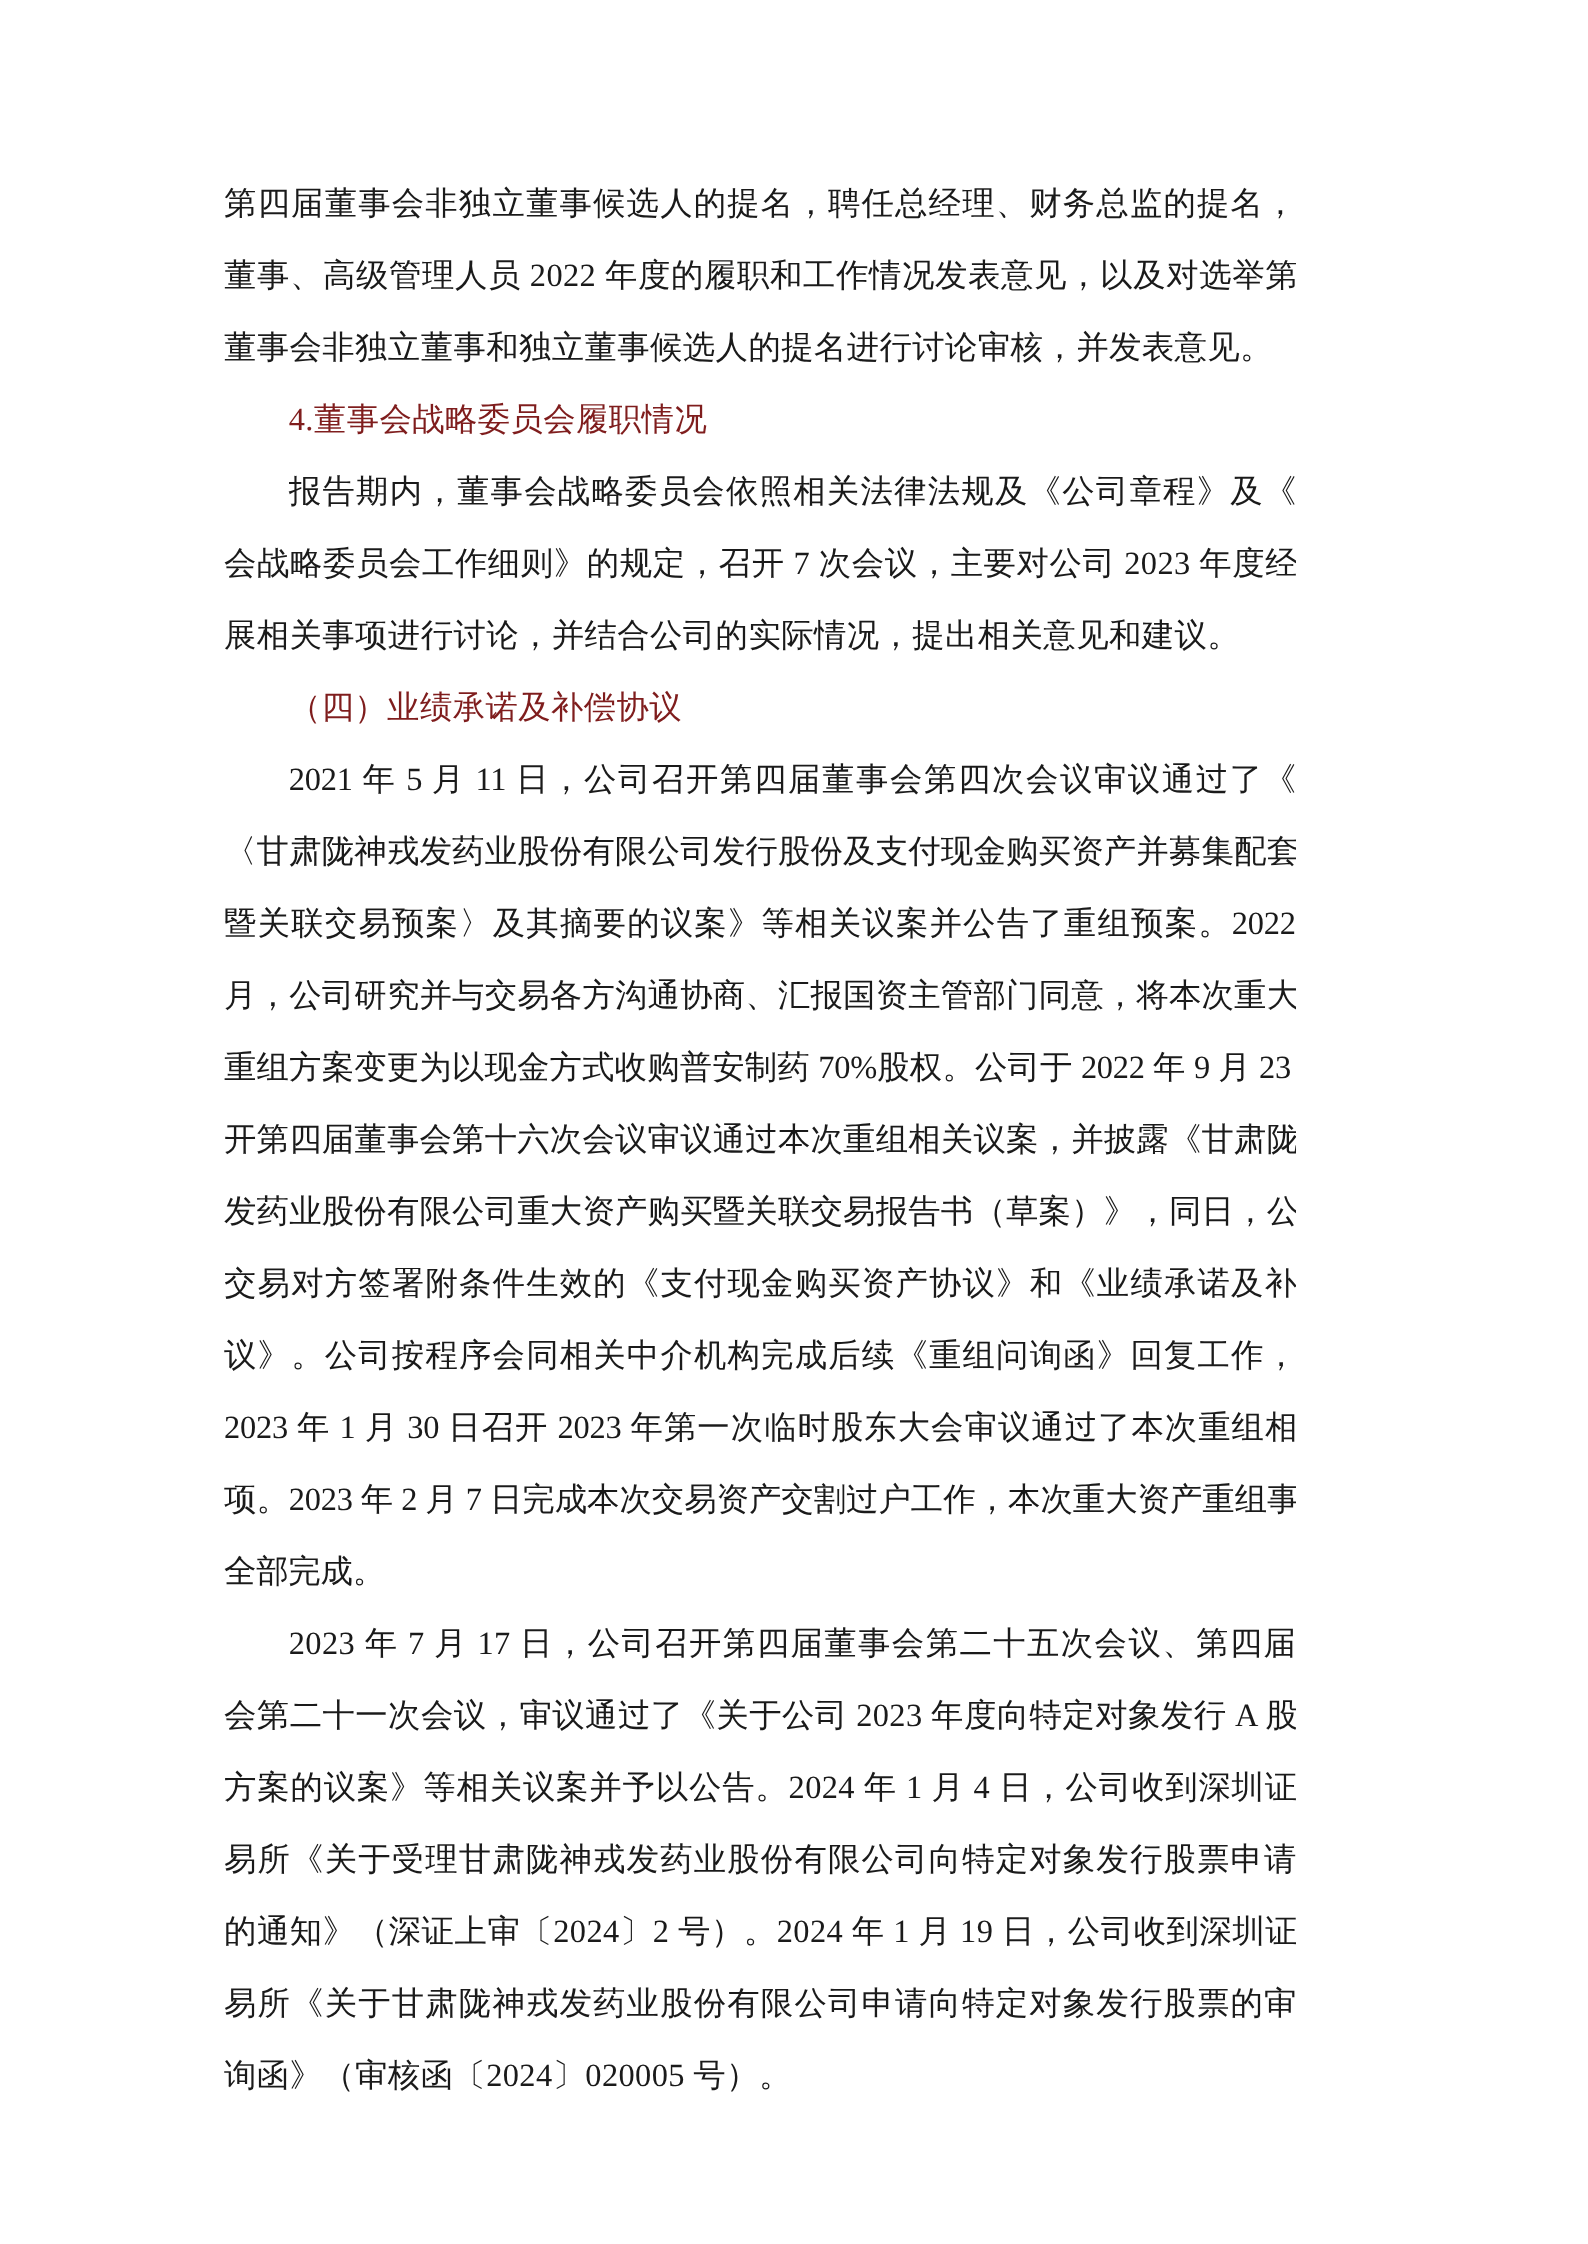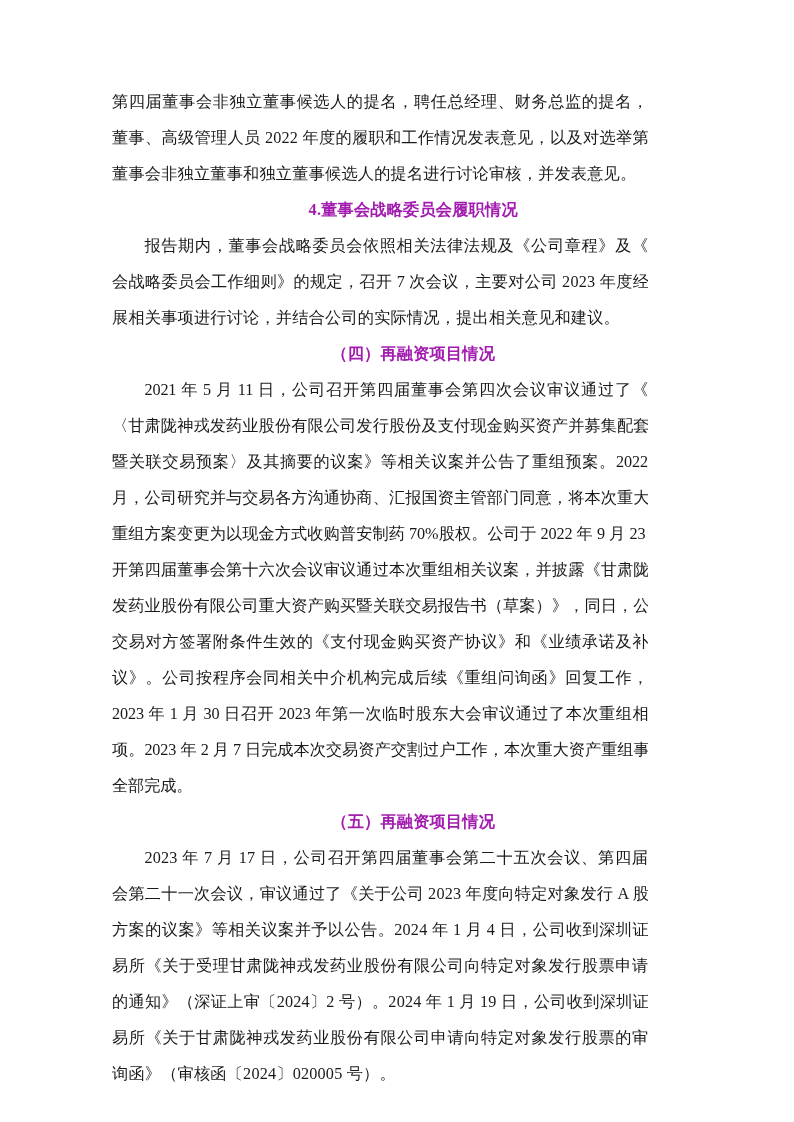--- a/index.html
+++ b/index.html
@@ -31,47 +31,45 @@
     margin: 0;
     letter-spacing: 0.2px;
   }
   .indent2 {
     text-indent: 2em;
   }
   .heading {
     font-family: "Liberation Serif", "DejaVu Serif", serif;
     font-size: 16.2px;
     line-height: 36px;
-    color: #a21caf;
-    font-weight: bold;
+    color: #7f1d1d;
+    font-weight: normal;
     margin: 0;
     text-indent: 2em;
     letter-spacing: 0.2px;
-    text-align: center;
   }
   .tight {
     letter-spacing: -0.1px;
     font-family: Liberation Serif, serif;
   }
 </style>
 </head>
 <body>
 
 <div class="page">
   <div class="content">
 
     <p class="para">第四届董事会非独立董事候选人的提名，聘任总经理、财务总监的提名，公司董事、高级管理人员 2022 年度的履职和工作情况发表意见，以及对选举第五届董事会非独立董事和独立董事候选人的提名进行讨论审核，并发表意见。</p>
 
     <p class="heading">4.董事会战略委员会履职情况</p>
 
     <p class="para indent2">报告期内，董事会战略委员会依照相关法律法规及《公司章程》及《董事会战略委员会工作细则》的规定，召开 7 次会议，主要对公司 2023 年度经营发展相关事项进行讨论，并结合公司的实际情况，提出相关意见和建议。</p>
 
-    <p class="heading">（四）再融资项目情况</p>
+    <p class="heading">（四）业绩承诺及补偿协议</p>
 
     <p class="para indent2 tight">2021 年 5 月 11 日，公司召开第四届董事会第四次会议审议通过了《关于〈甘肃陇神戎发药业股份有限公司发行股份及支付现金购买资产并募集配套资金暨关联交易预案〉及其摘要的议案》等相关议案并公告了重组预案。2022 年 7 月，公司研究并与交易各方沟通协商、汇报国资主管部门同意，将本次重大资产重组方案变更为以现金方式收购普安制药 70%股权。公司于 2022 年 9 月 23 日召开第四届董事会第十六次会议审议通过本次重组相关议案，并披露《甘肃陇神戎发药业股份有限公司重大资产购买暨关联交易报告书（草案）》，同日，公司与交易对方签署附条件生效的《支付现金购买资产协议》和《业绩承诺及补偿协议》。公司按程序会同相关中介机构完成后续《重组问询函》回复工作，并于 2023 年 1 月 30 日召开 2023 年第一次临时股东大会审议通过了本次重组相关事项。2023 年 2 月 7 日完成本次交易资产交割过户工作，本次重大资产重组事项已全部完成。</p>
 
 
-    <p class="heading">（五）再融资项目情况</p>
 
     <p class="para indent2">2023 年 7 月 17 日，公司召开第四届董事会第二十五次会议、第四届监事会第二十一次会议，审议通过了《关于公司 2023 年度向特定对象发行 A 股股票方案的议案》等相关议案并予以公告。2024 年 1 月 4 日，公司收到深圳证券交易所《关于受理甘肃陇神戎发药业股份有限公司向特定对象发行股票申请文件的通知》（深证上审〔2024〕2 号）。2024 年 1 月 19 日，公司收到深圳证券交易所《关于甘肃陇神戎发药业股份有限公司申请向特定对象发行股票的审核问询函》（审核函〔2024〕020005 号）。</p>
 
   </div>
 </div>
 
 </body></html>

